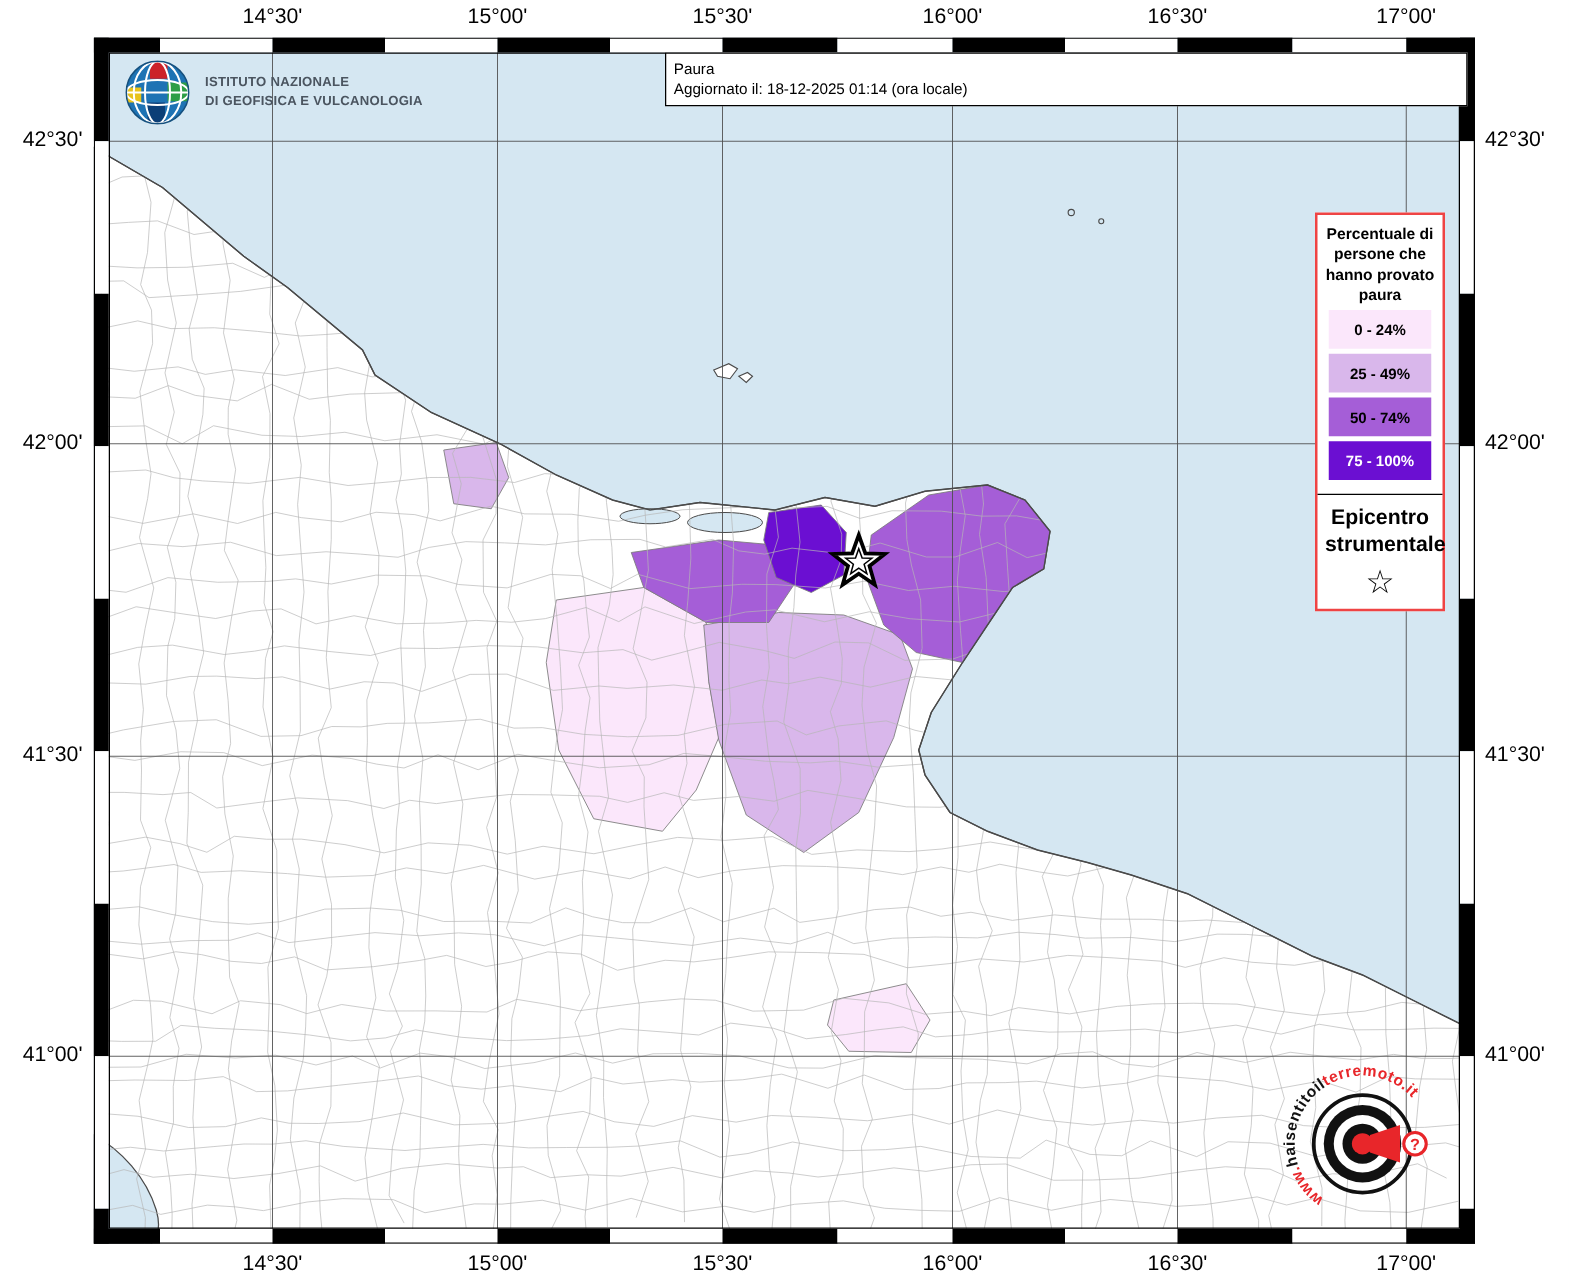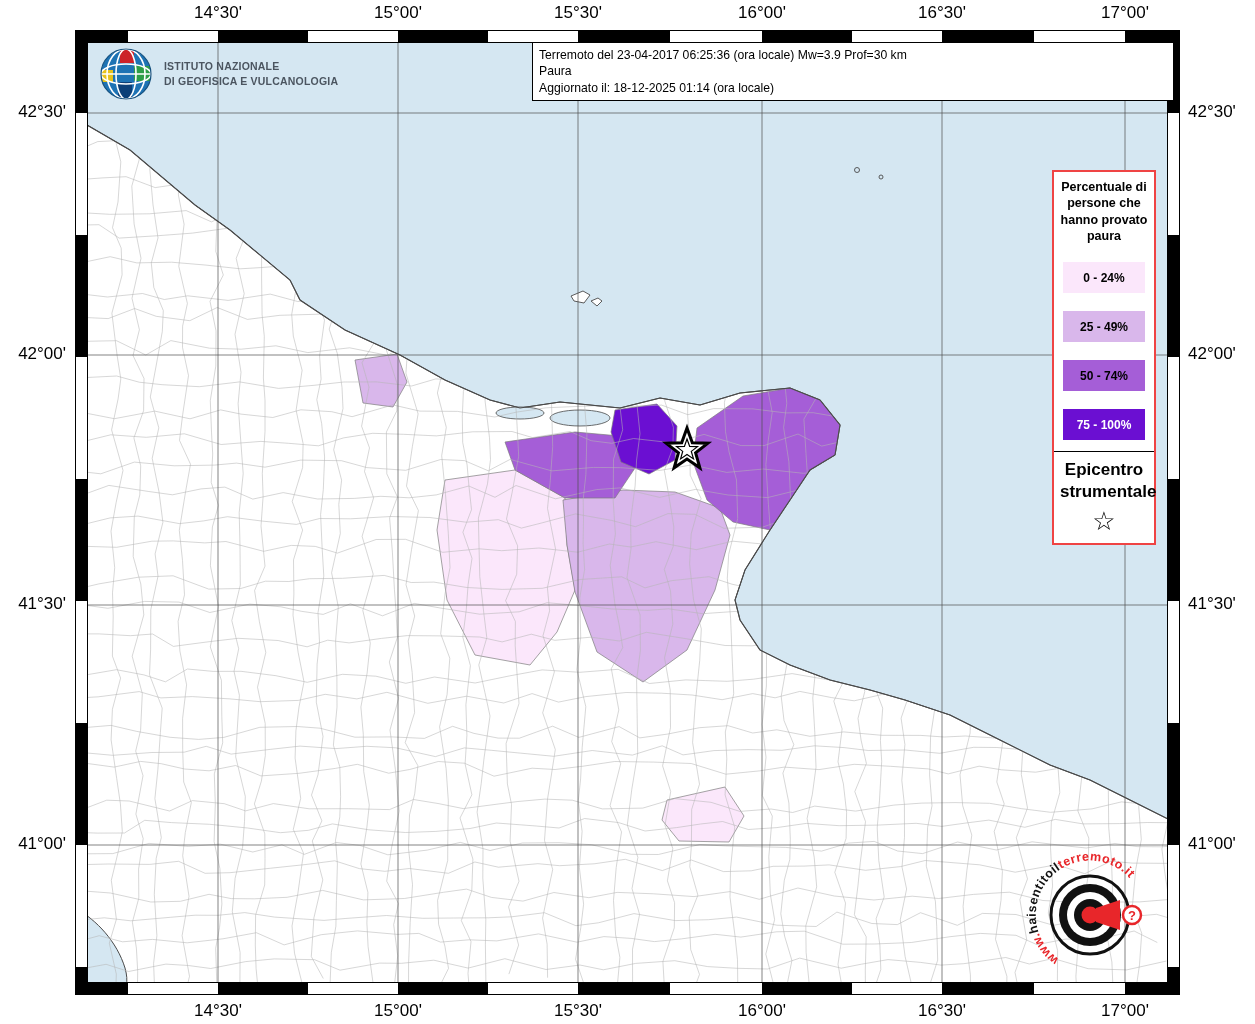--- a/index.html
+++ b/index.html
@@ -11,21 +11,21 @@
   .axis-label.left-lbl{left:0;width:66px;text-align:right;}
   .axis-label.right-lbl{left:1188px;width:66px;text-align:left;}
   .ingv{position:absolute;left:98px;top:46px;display:flex;align-items:center;gap:10px;z-index:6;}
   .ingv-text{font-size:10.5px;font-weight:bold;color:#4b5560;line-height:1.4;letter-spacing:.2px;}
   .info-box{position:absolute;left:532px;top:42px;width:628px;background:#fff;border:1px solid #000;
             padding:4px 6px;font-size:12.2px;line-height:1.35;z-index:6;white-space:nowrap;overflow:hidden;}
   .info-box .tight{letter-spacing:-0.3px;}
   .legend{position:absolute;left:1052px;top:170px;width:100px;background:#fff;border:2px solid #ef4444;
           z-index:6;text-align:center;padding:7px 0 9px;}
   .legend-title{font-weight:bold;font-size:12.5px;line-height:1.3;padding:0 4px;}
-  .swatch{width:82px;height:31px;margin:18px auto 0;display:flex;align-items:center;justify-content:center;
+  .swatch{width:82px;height:31px;margin:4px auto 0;display:flex;align-items:center;justify-content:center;
           font-size:12px;font-weight:bold;}
   .legend-divider{border:0;border-top:1px solid #000;margin:11px 0 7px;}
   .legend-epi{font-weight:bold;font-size:17px;line-height:1.3;padding:0 6px;}
   .legend-star{font-size:26px;margin-top:5px;line-height:1;}
   .scalebar{position:absolute;left:203px;top:891px;z-index:6;}
   .scalebar .km{font-size:23px;margin-left:22px;}
   .bar{position:relative;width:94px;height:9px;border:1px solid #000;margin-top:8px;background:#fff;}
   .bar .bar-left{position:absolute;left:0;top:0;width:50%;height:100%;background:#000;}
   .ticks{display:flex;justify-content:space-between;width:112px;margin-left:-7px;font-size:15px;margin-top:3px;}
   svg text{font-family:"Liberation Sans",sans-serif;}
@@ -201,21 +201,20 @@
       <line x1="-25" y1="0" x2="25" y2="0" stroke="#fff" stroke-width="1.6"></line>
       <circle r="25" fill="none" stroke="#15507e" stroke-width="1.2"></circle>
     </svg>
     <div class="ingv-text">
       <div>ISTITUTO NAZIONALE</div>
       <div>DI GEOFISICA E VULCANOLOGIA</div>
     </div>
   </div>
 
   <div class="info-box">
-    <div>Terremoto del 23-04-2017 06:25:36 (ora locale) Mw=3.9 Prof=30 km</div>
     <div>Paura</div>
     <div>Aggiornato il: 18-12-2025 01:14 (ora locale)</div>
   </div>
 
   <div class="legend">
     <div class="legend-title">Percentuale di persone che hanno provato paura</div>
     <div class="swatch" style="background: rgb(251, 231, 251); color: rgb(0, 0, 0);">
         <span>0 - 24%</span>
       </div>
     <div class="swatch" style="background: rgb(217, 183, 235); color: rgb(0, 0, 0);">

